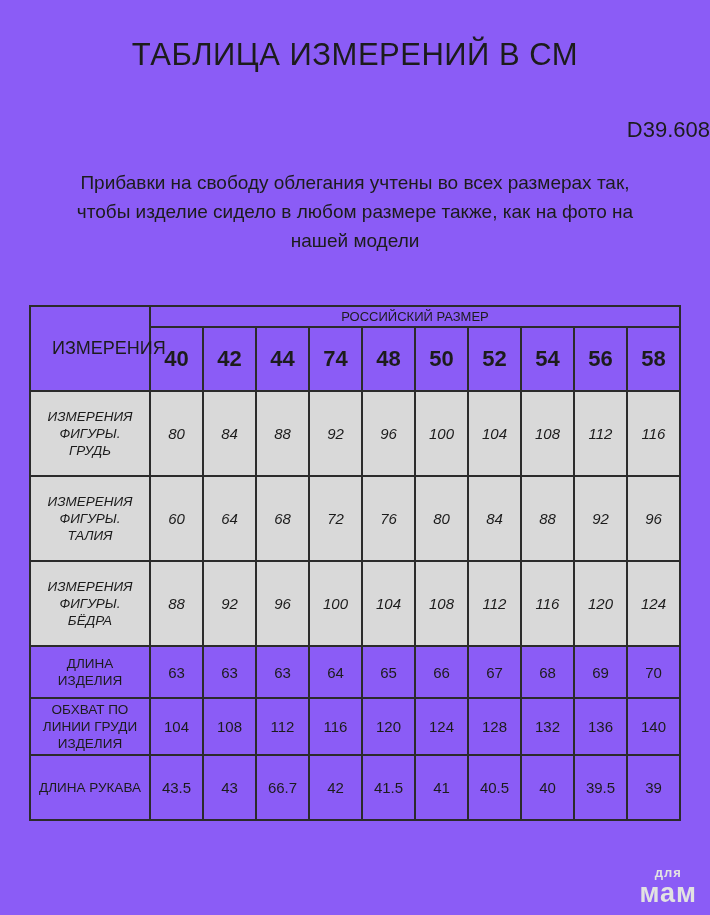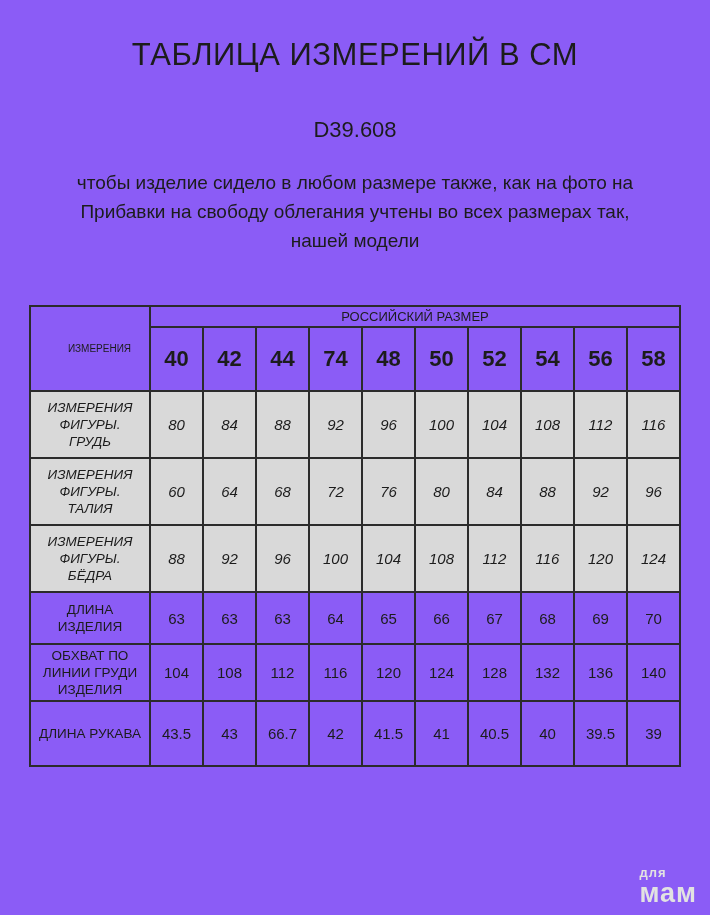--- a/index.html
+++ b/index.html
@@ -26,21 +26,21 @@
   .title {
     margin: 36px 0 0 0;
     text-align: center;
     font-size: 31px;
     font-weight: 400;
     letter-spacing: 0.5px;
     line-height: 38px;
   }
   .code {
     margin-top: 44px;
-    text-align: center;
+    text-align: right;
     font-size: 22px;
     line-height: 24px;
   }
   .note {
     margin-top: 26px;
     text-align: center;
     font-size: 19px;
     line-height: 29px;
   }
   .size-table {
@@ -58,29 +58,29 @@
   .size-table col.label-col { width: 120px; }
   .size-table col.size-col { width: 53px; }
   tr.group-row { height: 21px; }
   td.group-header {
     font-size: 13px;
     line-height: 14px;
     padding: 1px;
     border-radius: 9px;
   }
   td.corner-header {
-    font-size: 10px;
+    font-size: 18px;
     padding-left: 21px;
   }
   tr.sizes-row { height: 64px; }
   tr.sizes-row td {
     font-weight: 700;
     font-size: 22px;
   }
-  tbody tr { height: 67px; }
+  tbody tr { height: 85px; }
   tbody tr:nth-child(4) { height: 52px; }
   tbody tr:nth-child(5) { height: 56px; border-radius: 24px; }
   tbody tr:nth-child(6) { height: 65px; }
   tbody td.row-label {
     font-size: 13.5px;
     line-height: 17px;
     padding: 2px 6px;
   }
   tbody td.value-cell {
     font-size: 15px;
@@ -88,21 +88,21 @@
   tbody tr.shaded td {
     background: var(--shaded-bg);
     font-style: italic;
   }
   .watermark {
     position: absolute;
     right: 13px;
     bottom: 8px;
     display: flex;
     flex-direction: column;
-    align-items: flex-start;
+    align-items: center;
     color: var(--watermark-color);
     user-select: none;
     line-height: 1;
   }
   .watermark .wm-small {
     font-size: 13px;
     font-weight: 700;
     letter-spacing: 1px;
   }
   .watermark .wm-big {
@@ -115,22 +115,22 @@
 </head>
 <body>
 
 <div class="page">
 
   <h1 class="title">ТАБЛИЦА ИЗМЕРЕНИЙ В СМ</h1>
 
   <div class="code">D39.608</div>
 
   <div class="note">
+    <div>Прибавки на свободу облегания учтены во всех размерах так,</div>
     <div>чтобы изделие сидело в любом размере также, как на фото на</div>
-    <div>Прибавки на свободу облегания учтены во всех размерах так,</div>
     <div>нашей модели</div>
   </div>
 
   <table class="size-table">
     <colgroup id="table-colgroup">
         <col class="label-col">
         <col class="size-col">
         <col class="size-col">
         <col class="size-col">
         <col class="size-col">

